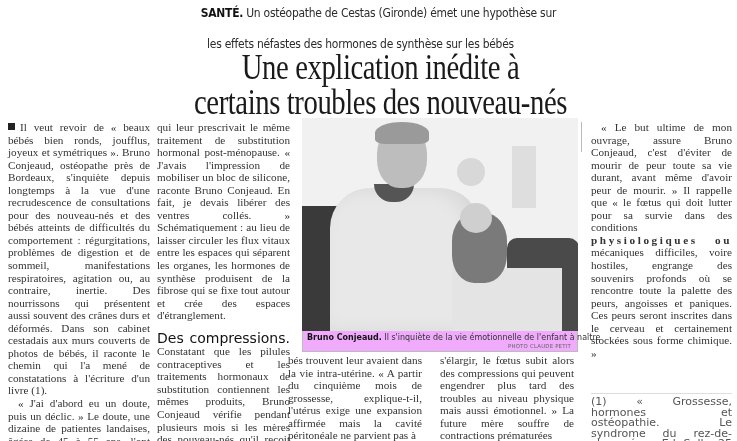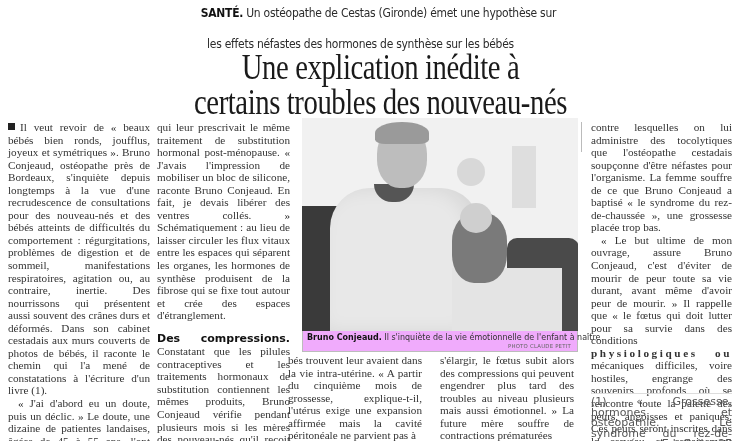--- a/index.html
+++ b/index.html
@@ -34,21 +34,21 @@
     .col p + p { margin-top: 0; }
     .col .indent { text-indent: 10px; }
     .col .gap { margin-top: 10px; }
     .c1 { left: 8px; top: 121px; width: 142px; }
     .c2 { left: 157px; top: 121px; width: 133px; }
     .c3a { left: 288px; top: 354px; width: 134px; }
     .c3b { left: 440px; top: 354px; width: 134px; }
     .c4 { left: 591px; top: 121px; width: 141px; }
 
     .bullet { display: inline-block; width: 7px; height: 7px; background: #222; margin-right: 5px; vertical-align: 1px; }
-    .subhead { font-family: "DejaVu Sans", "Liberation Sans", sans-serif; font-weight: bold; font-size: 11px; color: #111; margin-top: 44px; }
+    .subhead { font-family: "DejaVu Sans", "Liberation Sans", sans-serif; font-weight: normal; font-size: 14px; color: #111; margin-top: 44px; }
 
     .photo {
       position: absolute; left: 302px; top: 118px; width: 276px; height: 213px;
       background: linear-gradient(180deg, #f3f3f3 0%, #ededed 55%, #d9d9d9 100%);
       overflow: hidden;
     }
     .photo .wall { position: absolute; left: 0; top: 0; width: 100%; height: 100%; background: #f1f1f1; }
     .photo .frame { position: absolute; left: 210px; top: 28px; width: 24px; height: 62px; background: #dedede; }
     .photo .sofa-back { position: absolute; left: 0; top: 88px; width: 40px; height: 125px; background: #3a3a3a; }
     .photo .sofa-arm { position: absolute; left: 205px; top: 120px; width: 72px; height: 95px; background: #4a4a4a; border-radius: 10px 10px 0 0; }
@@ -124,23 +124,22 @@
 </div>
 <div class="caption-box">
   <div class="caption">
     <b>Bruno Conjeaud.</b>
     <span>Il s'inquiète de la vie émotionnelle de l'enfant à naître</span>
   </div>
   <div class="credit">PHOTO CLAUDE PETIT</div>
 </div>
 
 <div class="col c3a">bés trouvent leur avaient dans la vie intra-utérine. « A partir du cinquième mois de grossesse, explique-t-il, l'utérus exige une expansion affirmée mais la cavité péritonéale ne parvient pas à</div>
-<div class="col c3b">s'élargir, le fœtus subit alors des compressions qui peuvent engendrer plus tard des troubles au niveau plusieurs mais aussi émotionnel. » La future mère souffre de contractions prématurées</div>
+<div class="col c3b">s'élargir, le fœtus subit alors des compressions qui peuvent engendrer plus tard des troubles au niveau physique mais aussi émotionnel. » La future mère souffre de contractions prématurées</div>
 
 <div class="rule-v"></div>
 
 <div class="col c4">
-  <p>contre lesquelles on lui administre des tocolytiques que l'ostéopathe cestadais soupçonne d'être néfastes pour l'organisme. La femme souffre de ce que Bruno Conjeaud a baptisé « le syndrome du rez-de-chaussée », une grossesse placée trop bas.</p>
   <p class="indent"><span>« Le but ultime de mon ouvrage, assure Bruno Conjeaud, c'est d'éviter de mourir de peur toute sa vie durant, avant même d'avoir peur de mourir. » Il rappelle que « le fœtus qui doit lutter pour sa survie dans des conditions</span> <span class="spaced">physiologiques ou</span> <span>mécaniques difficiles, voire hostiles, engrange des souvenirs profonds où se rencontre toute la palette des peurs, angoisses et paniques. Ces peurs seront inscrites dans le cerveau et certainement stockées sous forme chimique. »</span></p>
 </div>
 
 <div class="footnote-rule"></div>
 <div class="footnote">(1) « Grossesse, hormones et ostéopathie. Le syndrome du rez-de-chaussée ». Ed. Sully, 25 euros.</div>
 
 </body></html>

